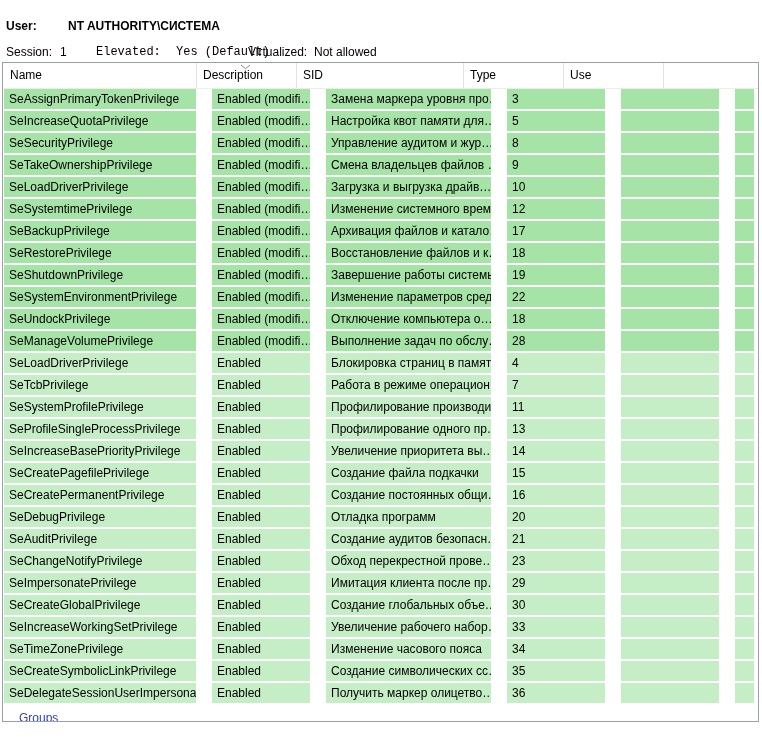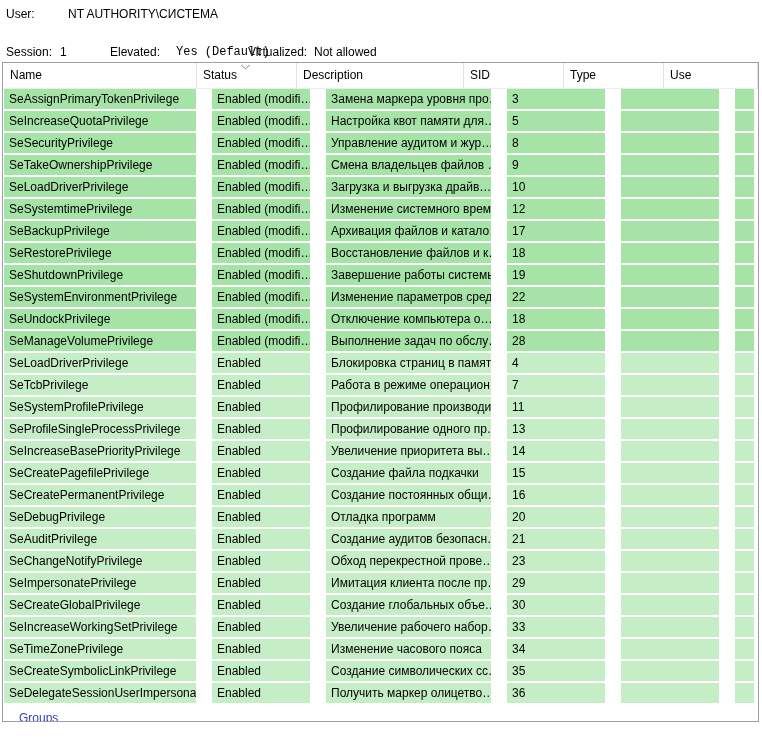--- a/index.html
+++ b/index.html
@@ -13,23 +13,23 @@
     --green-enabled:#c6eec6;
     --group-blue:#3040c0;
     --group-line:#aab7de;
     --table-border:#99a0aa;
     --header-sep:#e3e3e3;
   }
   
   .info-panel { position:absolute; left:0; top:0; width:762px; height:62px; }
   .info-line { position:absolute; left:0; right:0; height:16px; }
   .info-line span { position:absolute; white-space:nowrap; }
-  .l1 { top:7px; } .l2 { top:26px; } .l3 { top:45px;padding-left:16px; }
+  .l1 { top:19px;font-weight:bold; } .l2 { top:26px; } .l3 { top:45px;padding-left:16px; }
   .p6 { left:6px; } .p68 { left:68px; } .p60 { left:60px; }
-  .p110 { left:110px; } .p164 { left:176px;font-family:Liberation Mono, monospace; } .p248 { left:248px; } .p314 { left:314px; }
+  .p110 { left:96px;font-family:Liberation Mono, monospace; } .p164 { left:176px;font-family:Liberation Mono, monospace; } .p248 { left:248px; } .p314 { left:314px; }
   
   .table {
     position:absolute; left:2px; top:62px; width:757px; height:660px;
     box-sizing:border-box; border:1px solid var(--table-border);
     background:#fff; overflow:hidden;
   }
   .thead {
     position:absolute; top:0; left:0; right:0; height:26px;
     display:grid; grid-template-columns:193px 100px 167px 100px 100px auto;
     padding-left:1px; background:#fff; border-bottom:1px solid #ececec;
@@ -75,21 +75,20 @@
     <span class="p110">Elevated:</span>
     <span class="p164">Yes (Default)</span>
     <span class="p248">Virtualized:</span>
     <span class="p314">Not allowed</span>
   </div>
 </div>
 
 <div class="table">
   <div class="thead">
     <div class="th">Name</div>
-    <div class="th">Status</div>
     <div class="th">Description</div>
     <div class="th">SID</div>
     <div class="th">Type</div>
     <div class="th">Use</div>
     <svg class="sort-chevron" width="11" height="6" viewBox="0 0 11 6">
       <polyline points="1,1 5.5,4.7 10,1" fill="none" stroke="#8a8a8a" stroke-width="1"></polyline>
     </svg>
   </div>
   <div class="tbody">
     <div id="rows">

